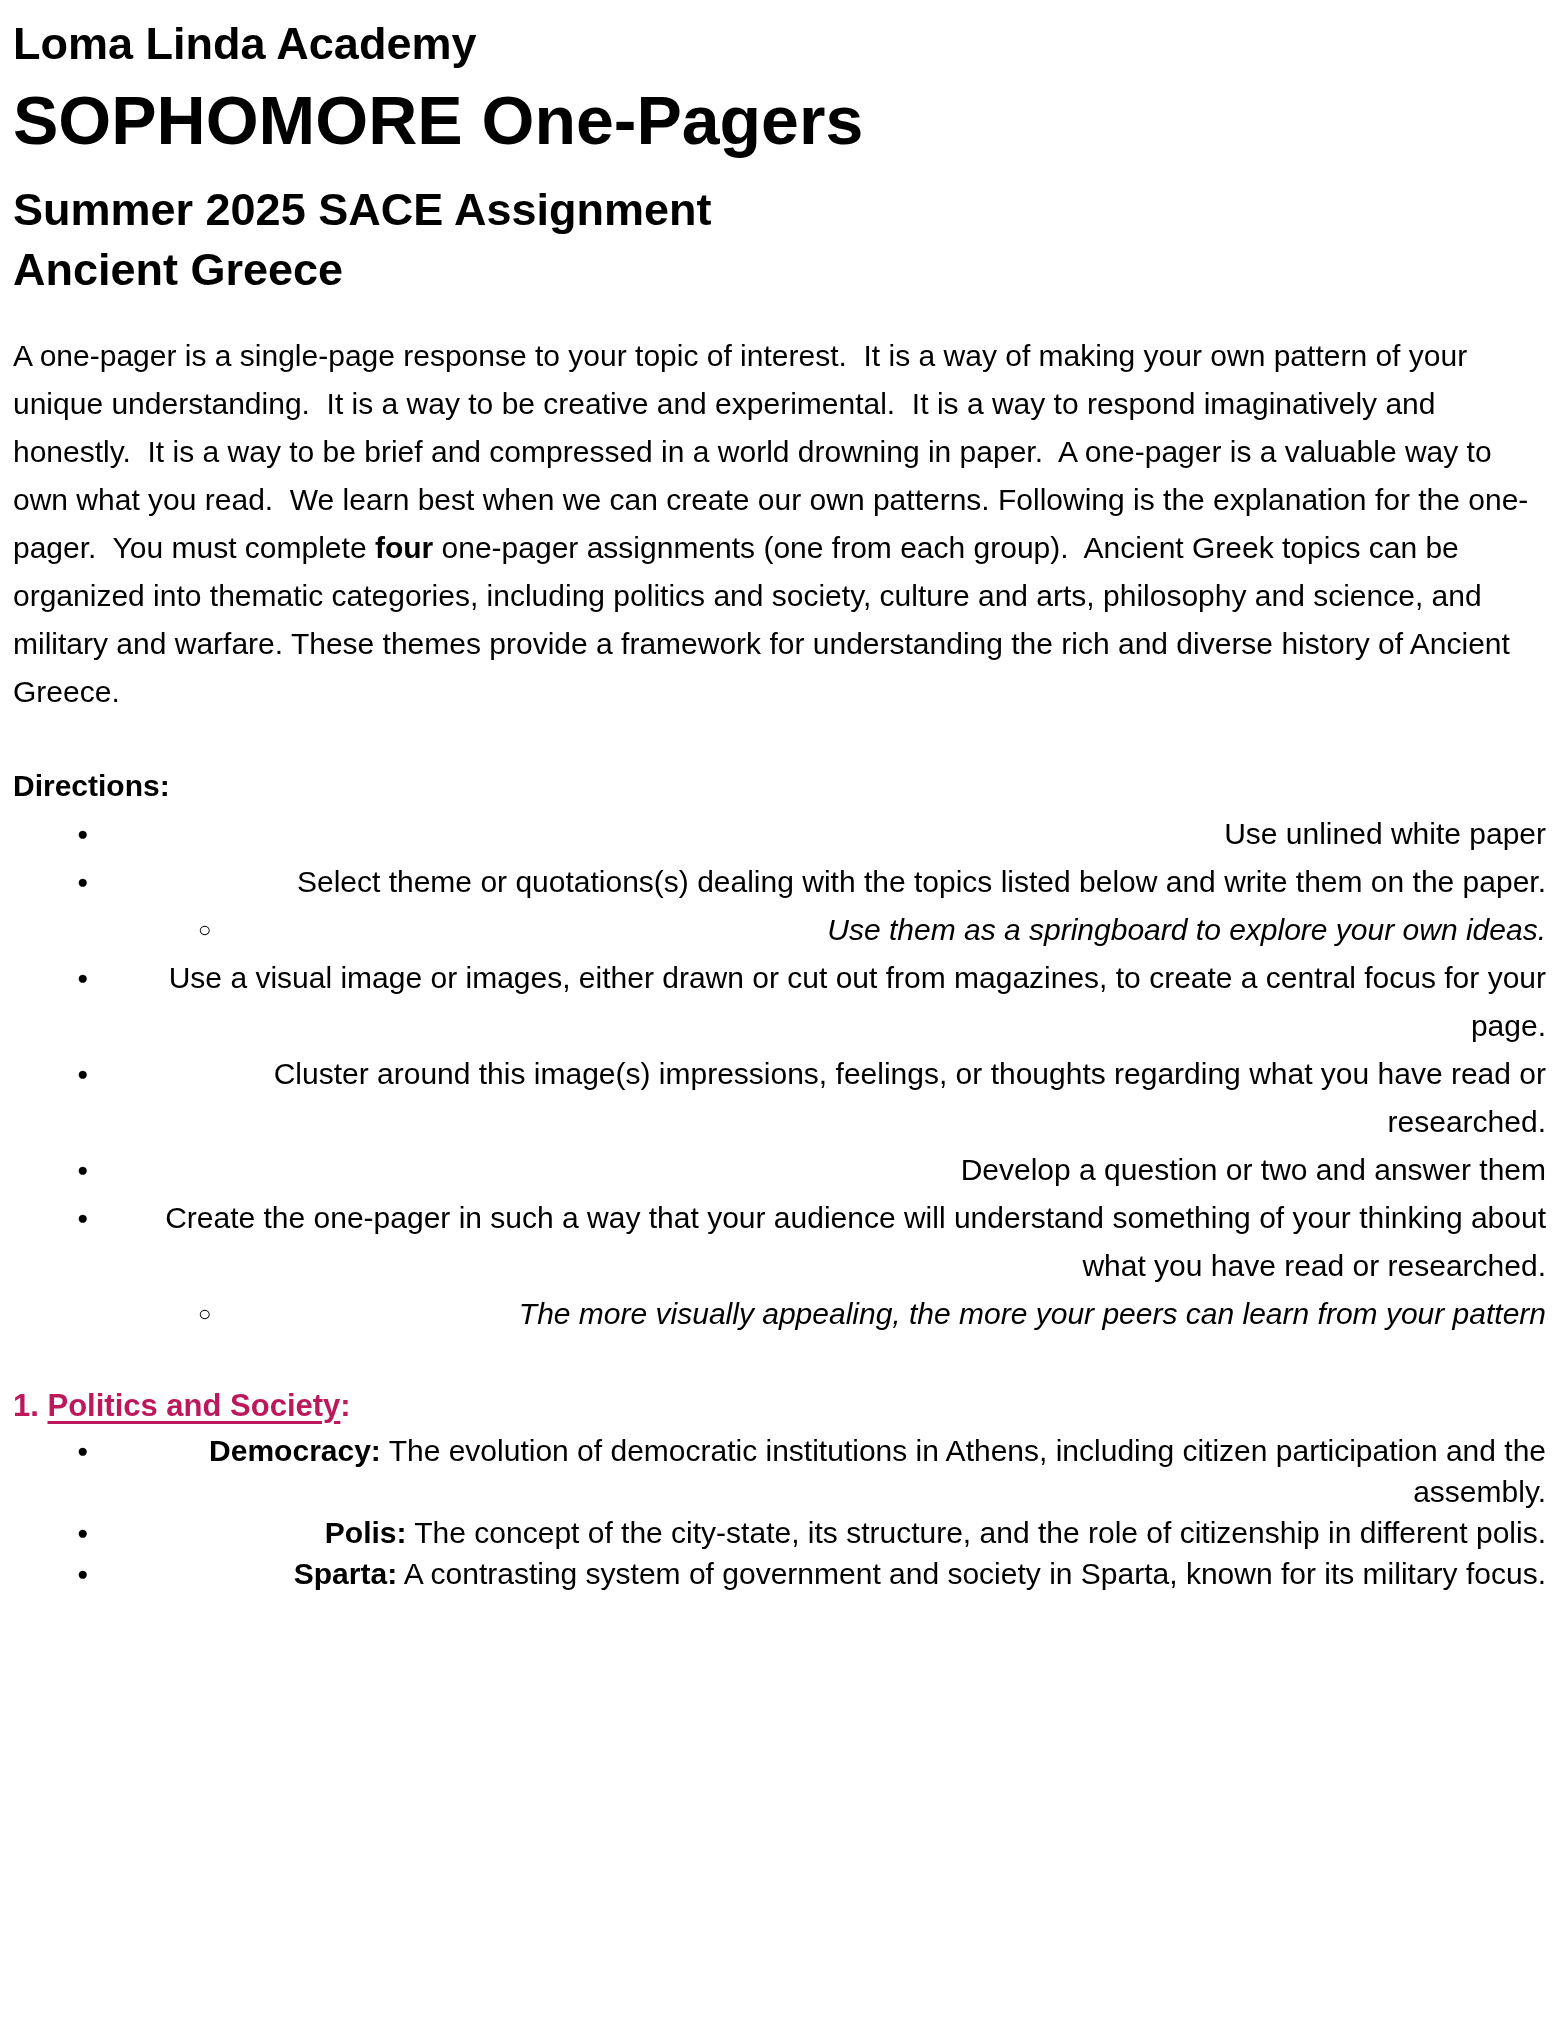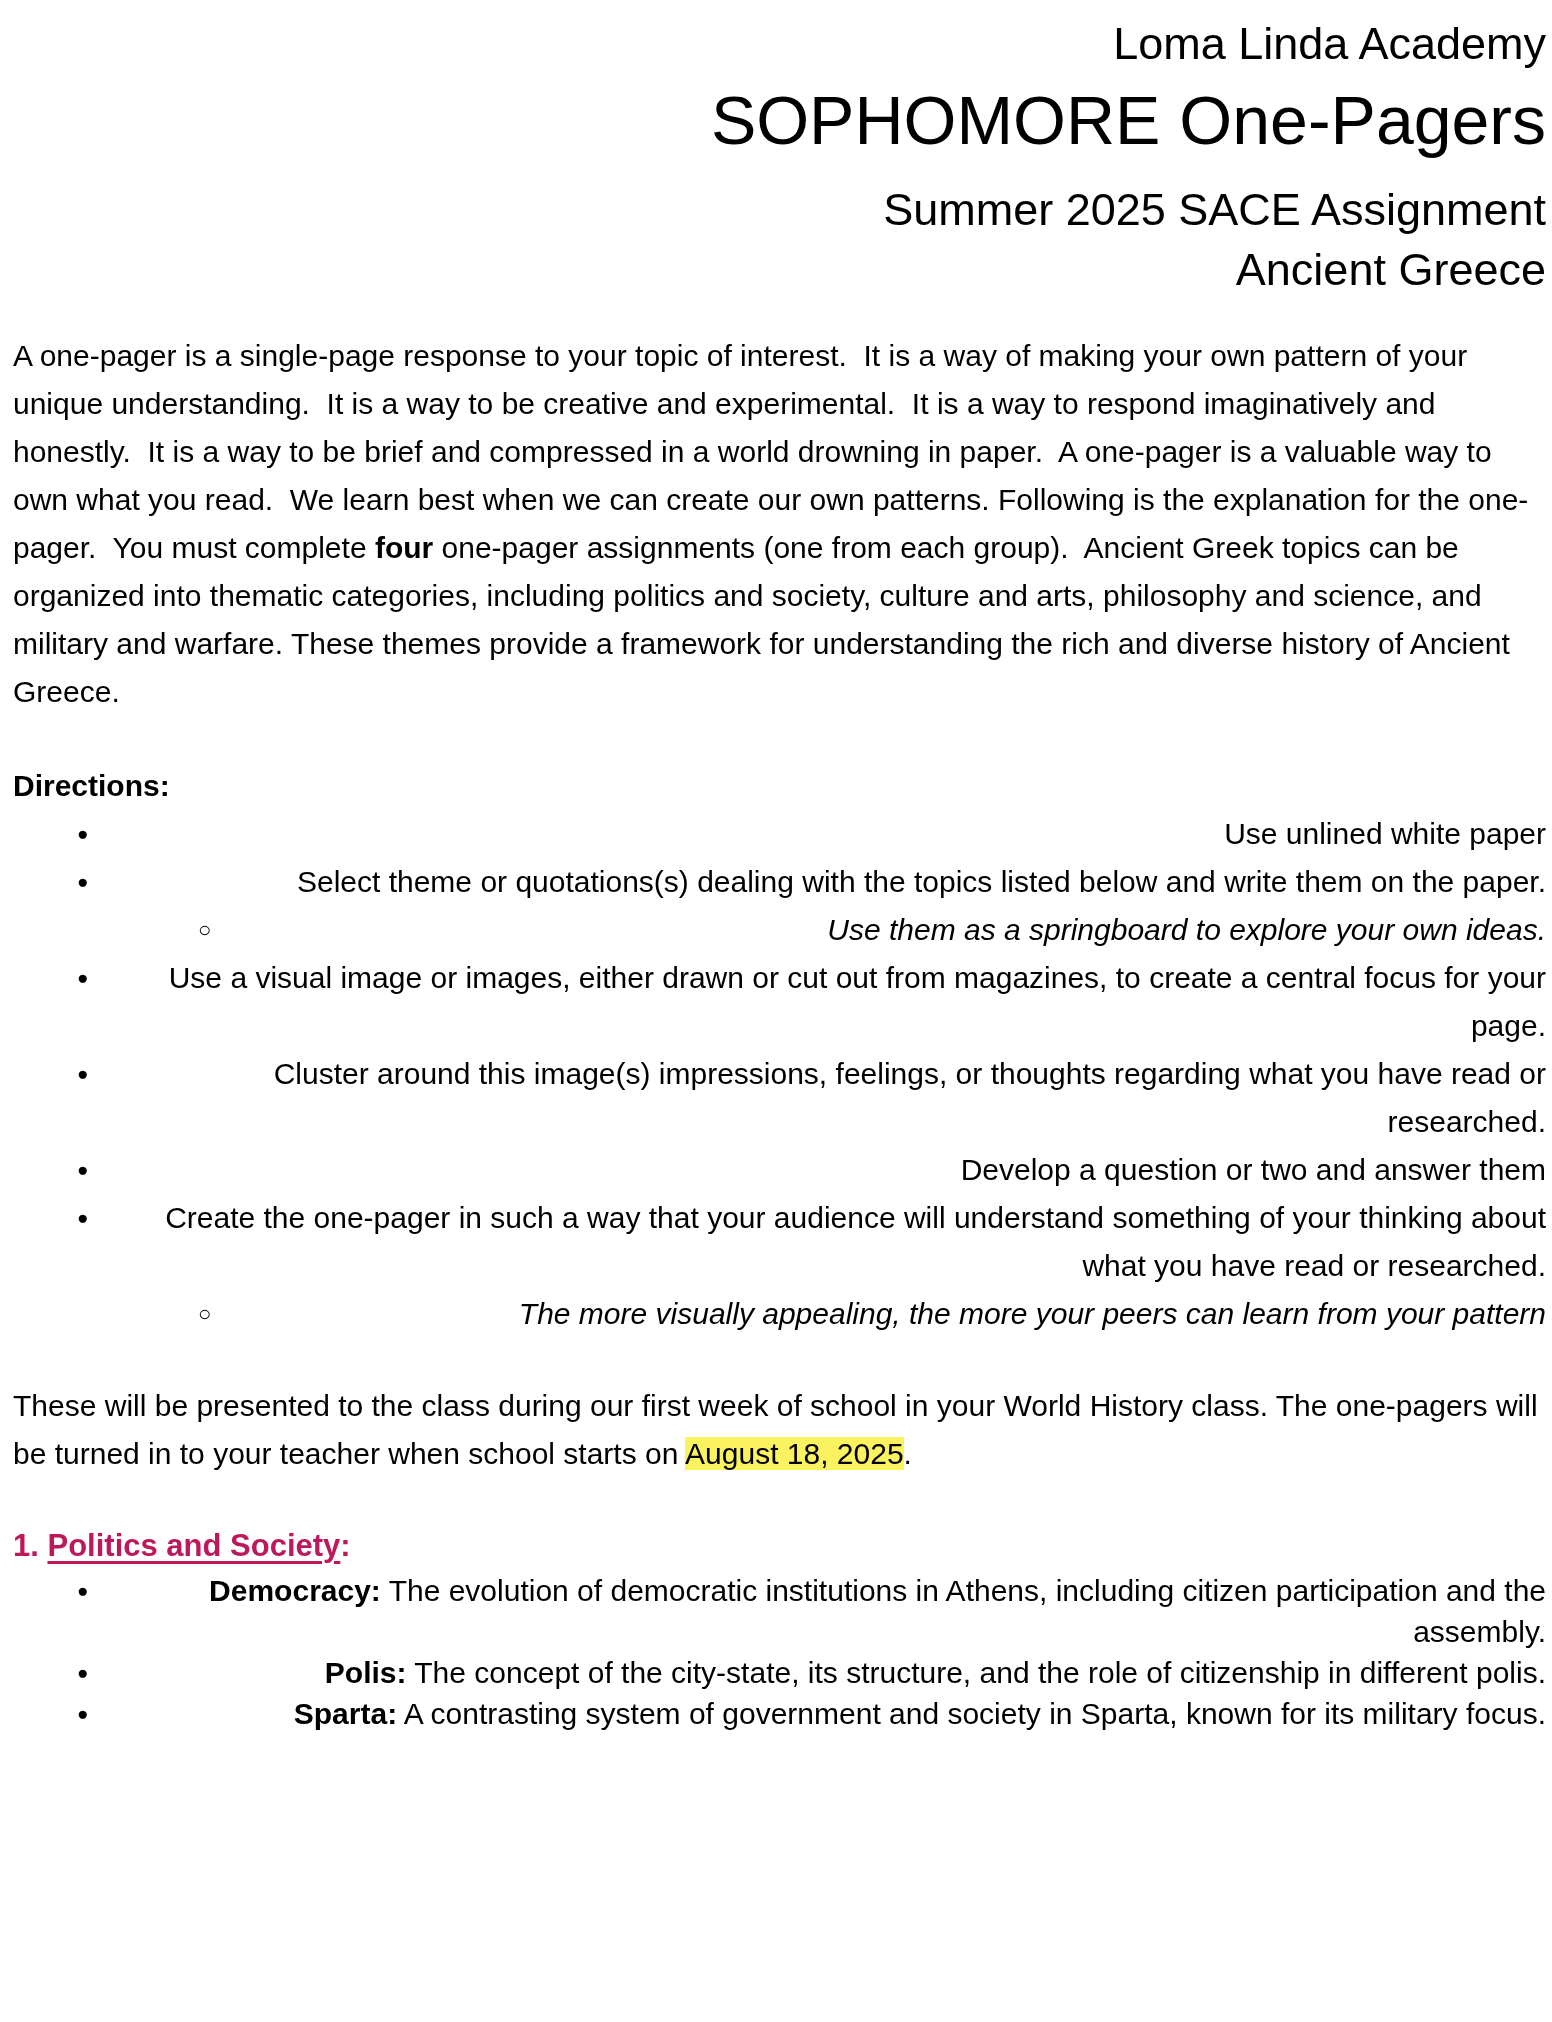--- a/index.html
+++ b/index.html
@@ -5,21 +5,21 @@
   html, body { margin: 0; padding: 0; background: #ffffff; }
   body {
     width: 1552px;
     font-family: "Liberation Sans", "DejaVu Sans", sans-serif;
     color: #000000;
     -webkit-font-smoothing: antialiased;
   }
   .page { padding: 14px 6px 30px 13px; font-size: 30px; line-height: 48px; }
 
   
-  .header { text-align: right; font-weight: normal; }
+  .header { text-align: left; font-weight: bold; }
   .h-school { font-size: 45px; line-height: 60px; }
   .h-main   { font-size: 68px; line-height: 92px; }
   .h-sub    { font-size: 45px; line-height: 60px; margin-top: 14px; }
   .h-sub2   { font-size: 45px; line-height: 60px; }
 
   
   .intro   { margin: 32px 0 0 0; white-space: pre-wrap; }
   .closing { margin: 44px 0 0 0; white-space: pre-wrap; }
   .bold { font-weight: bold; }
   .hl { background: #fbf25f; }
@@ -80,21 +80,20 @@
       <div class="li lvl1"><span>Cluster around this image(s) impressions, feelings, or thoughts regarding what you have read or researched.</span></div>
 
       <div class="li lvl1"><span>Develop a question or two and answer them</span></div>
 
       <div class="li lvl1"><span>Create the one-pager in such a way that your audience will understand something of your thinking about what you have read or researched.</span></div>
 
 
       <div class="li lvl2"><span>The more visually appealing, the more your peers can learn from your pattern</span></div>
     </div>
 
-  <p class="closing"><span>These will be presented to the class during our first week of school in your World History class. The one-pagers will be turned in to your teacher when school starts on </span><span class="hl">August 18, 2025</span><span>.</span></p>
 
   <div class="section-heading"><span>1.</span> <span class="underlined">Politics and Society</span><span>:</span></div>
 
   <div class="list topics">
 
       <div class="li lvl1"><span class="term">Democracy:</span><span> The evolution of democratic institutions in Athens, including citizen participation and the assembly.</span></div>
 
       <div class="li lvl1"><span class="term">Polis:</span><span> The concept of the city-state, its structure, and the role of citizenship in different polis.</span></div>
 
       <div class="li lvl1"><span class="term">Sparta:</span><span> A contrasting system of government and society in Sparta, known for its military focus.</span></div>

